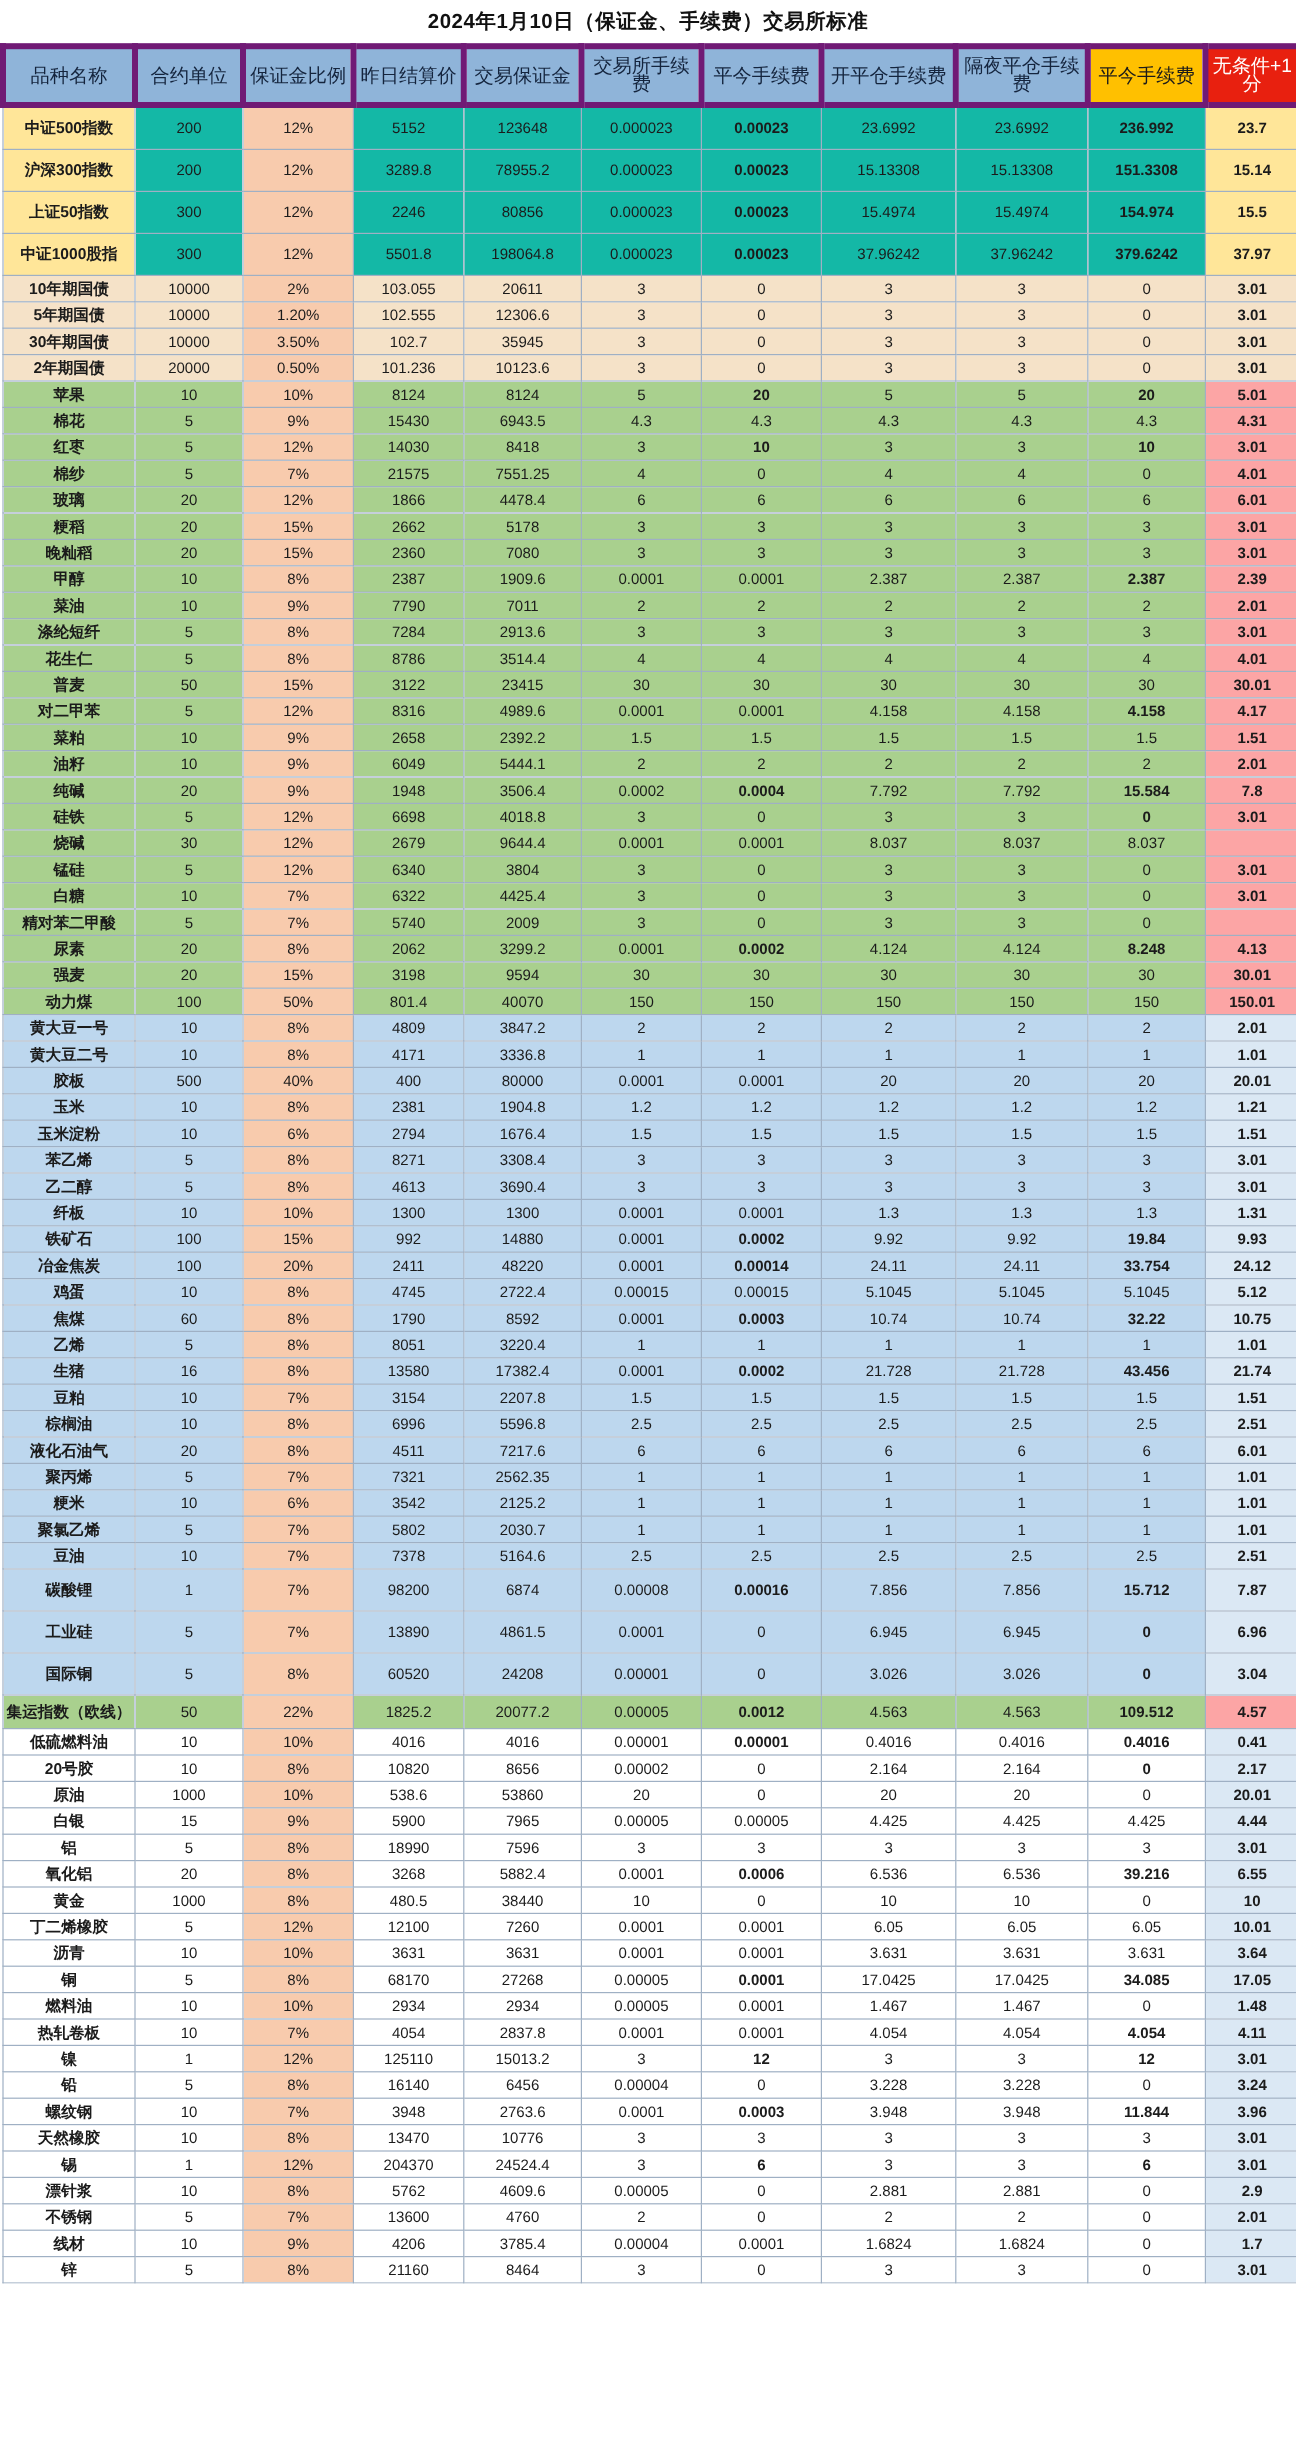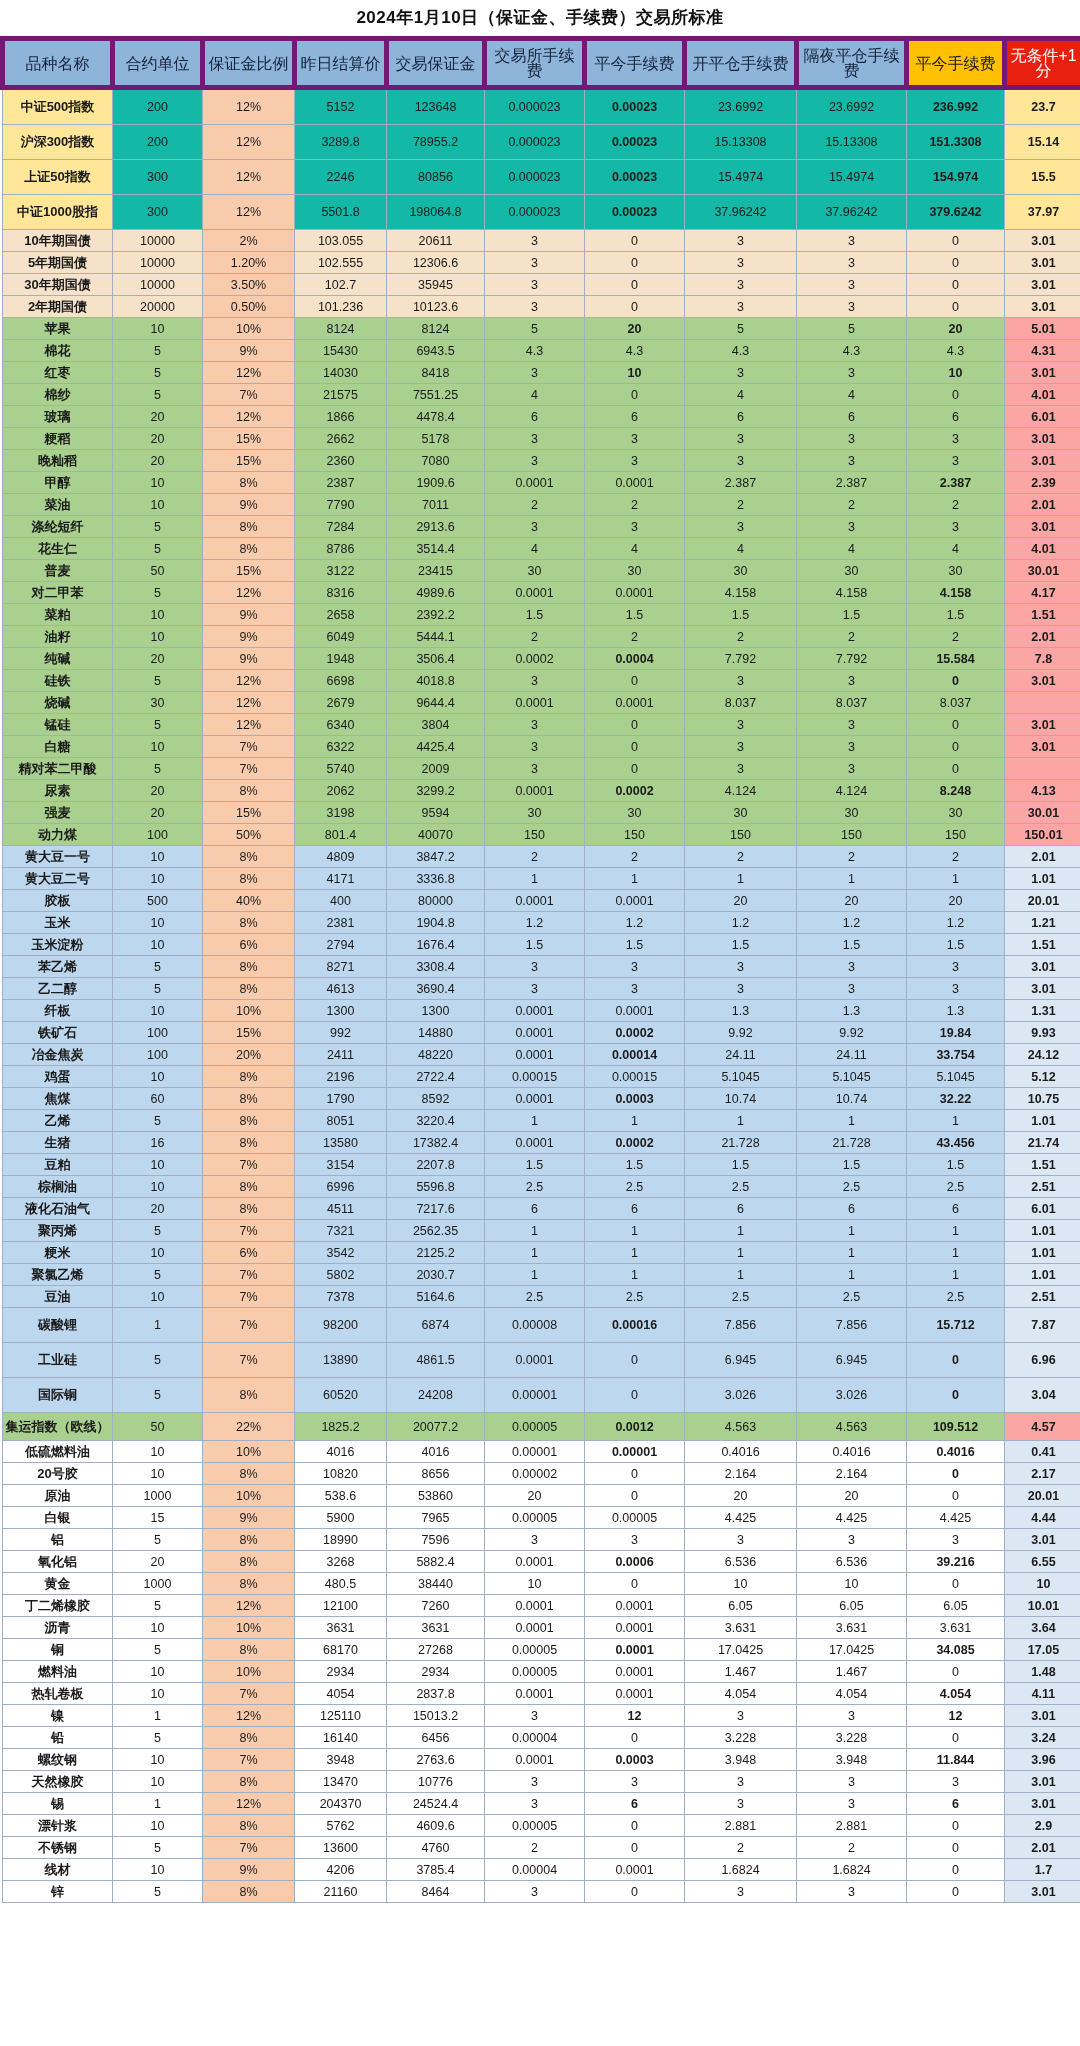--- a/index.html
+++ b/index.html
@@ -649,21 +649,21 @@
         <td class="b">0.00014</td>
         <td class="">24.11</td>
         <td class="">24.11</td>
         <td class="b">33.754</td>
         <td class="last">24.12</td>
       </tr>
       <tr class="t-blue">
         <td class="name">鸡蛋</td>
         <td class="">10</td>
         <td class="pct">8%</td>
-        <td class="">2196</td>
+        <td class="">4745</td>
         <td class="">2722.4</td>
         <td class="">0.00015</td>
         <td class="">0.00015</td>
         <td class="">5.1045</td>
         <td class="">5.1045</td>
         <td class="">5.1045</td>
         <td class="last">5.12</td>
       </tr>
       <tr class="t-blue">
         <td class="name">焦煤</td>

